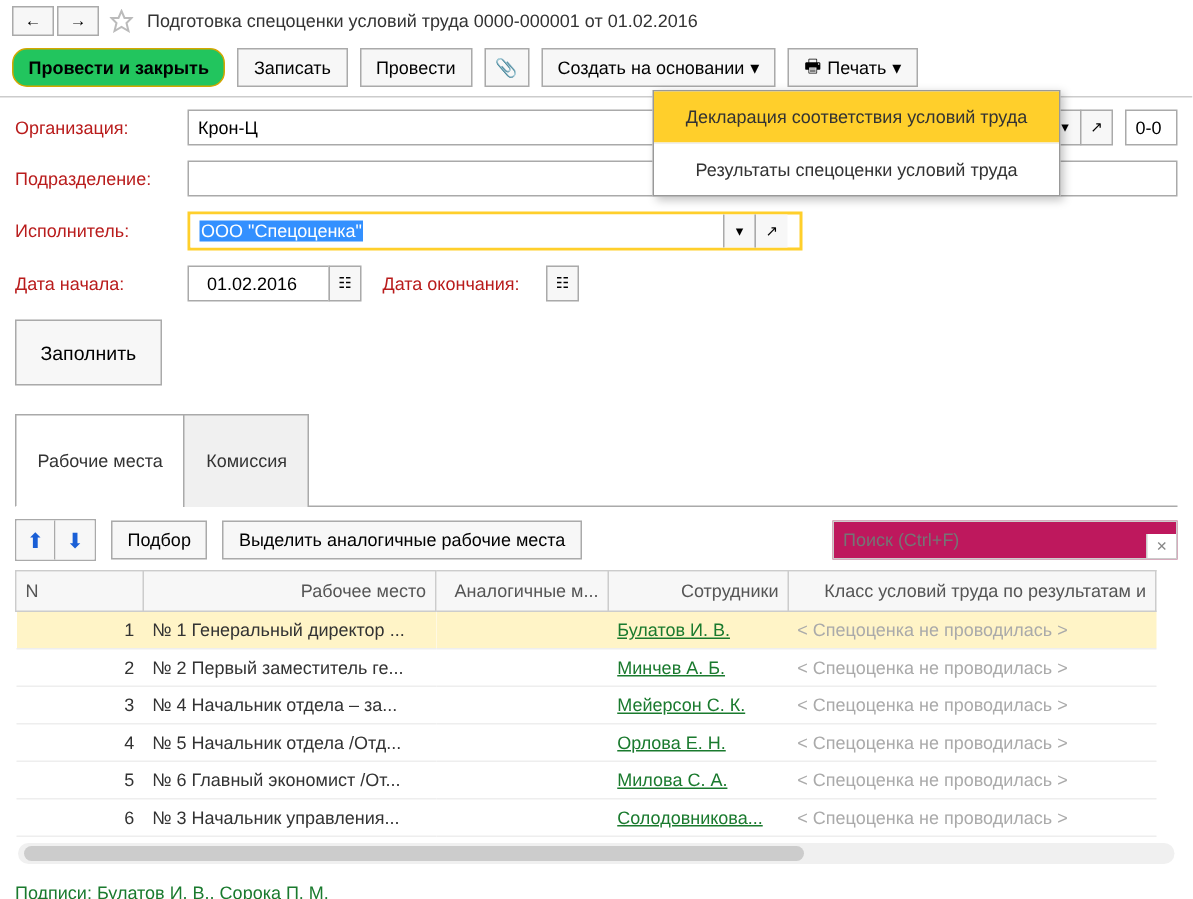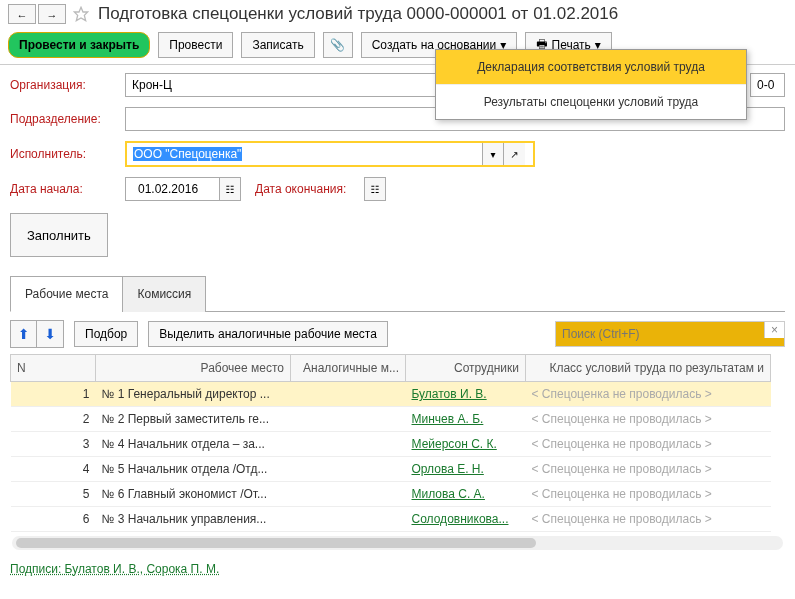--- a/index.html
+++ b/index.html
@@ -27,21 +27,21 @@
     cursor: pointer;
     padding:0;
   }
   .star-icon {
     width: 18px; height: 18px;
     cursor: pointer;
     margin: 0 4px;
     display:inline-flex;align-items:center;justify-content:center;
   }
   .title {
-    font-size: 17px;
+    font-size: 12px;
     font-weight: normal;
     margin-left: 2px;
   }
   .toolbar {
     display: flex;
     padding: 6px 8px;
     gap: 8px;
     align-items:center;
     border-bottom: 1px solid #ccc;
   }
@@ -102,21 +102,21 @@
     font-size: 13px;
     cursor:pointer;
     margin: 2px 0 10px;
   }
   .tabs {
     display: flex;
     border-bottom: 1px solid #aaa;
     margin: 0 10px;
   }
   .tab {
-    padding: 10px 14px;
+    padding: 23px 14px;
     border: 1px solid #aaa;
     border-bottom: none;
     margin-right: -1px;
     background: #f0f0f0;
     cursor: pointer;
     position:relative;
     top:1px;
   }
   .tab.active { background: #fff; border-bottom:1px solid #fff;}
   .table-toolbar {
@@ -126,23 +126,23 @@
     gap: 10px;
   }
   .arrow-group { display:flex; border:1px solid #aaa; }
   .arrow-btn { width:26px;height:26px;border:none;background:#f7f7f7;cursor:pointer;font-size:14px;padding:0;}
   .arrow-btn:first-child { border-right:1px solid #aaa;}
   .arrow-up { color:#1a5fd6;}
   .arrow-down { color:#1a5fd6;}
   .search-wrap {
     margin-left: auto;
     display:flex;
-    align-items:flex-start;
+    align-items:flex-end;
     border:1px solid #ccc;
-    background:#eab308;
+    background:#be185d;
     width:230px;
   }
   .search-input {
     flex:1;border:none;padding:0 6px;font-size:12px;height:24px;background:transparent;
   }
   .search-clear { width:20px;border:none;border-left:1px solid #ccc;background:#fff;cursor:pointer;font-size:12px;color:#888;}
   table.data {
     width: 760px;
     border-collapse: collapse;
     margin: 0 10px;
@@ -185,23 +185,23 @@
     position:absolute;left:4px;top:2px;height:10px;width:520px;
     background:#ccc;border-radius:5px;
   }
   .footer {
     padding: 6px 10px 10px;
   }
   .footer a { color:#1a7a2e; text-decoration:underline dotted; cursor:pointer;}
   
   .popup {
     position:absolute;
-    top: 49px;
+    top: 60px;
     left: 435px;
-    width: 312px;
+    width: 272px;
     background:#fff;
     border: 1px solid #999;
     box-shadow: 2px 2px 6px rgba(0,0,0,0.25);
     z-index: 100;
   }
   .popup-item {
     padding: 10px 14px;
     cursor:pointer;
     font-size:12px;
     text-align:center;
@@ -218,22 +218,22 @@
   <span class="star-icon">
     <svg width="16" height="16" viewBox="0 0 24 24" fill="none" stroke="#bbb" stroke-width="2">
         <polygon points="12,2 15,9 22,9 17,14 19,22 12,18 5,22 7,14 2,9 9,9"></polygon>
       </svg>
   </span>
   <span class="title">Подготовка спецоценки условий труда 0000-000001 от 01.02.2016</span>
 </div>
 
 <div class="toolbar">
   <button class="btn btn-primary">Провести и закрыть</button>
+  <button class="btn">Записать</button>
   <button class="btn">Провести</button>
-  <button class="btn">Записать</button>
   <button class="btn btn-icon">
     <span>📎</span>
   </button>
   <button class="btn">
     <span>Создать на основании</span>
     <span>▾</span>
   </button>
   <button class="btn">
     <span>🖶</span>
     <span>Печать</span>

